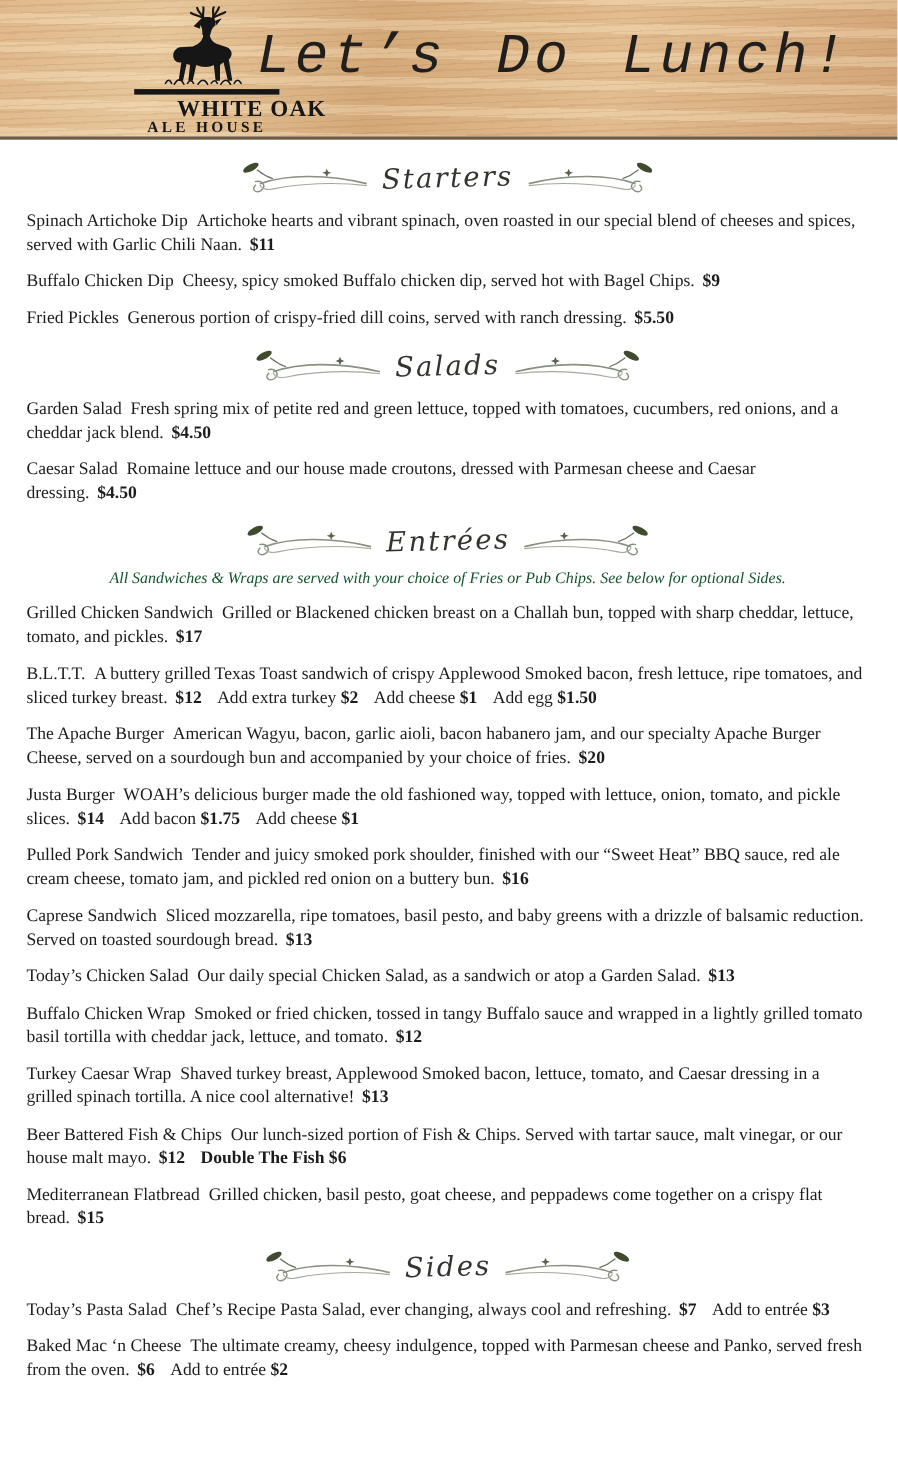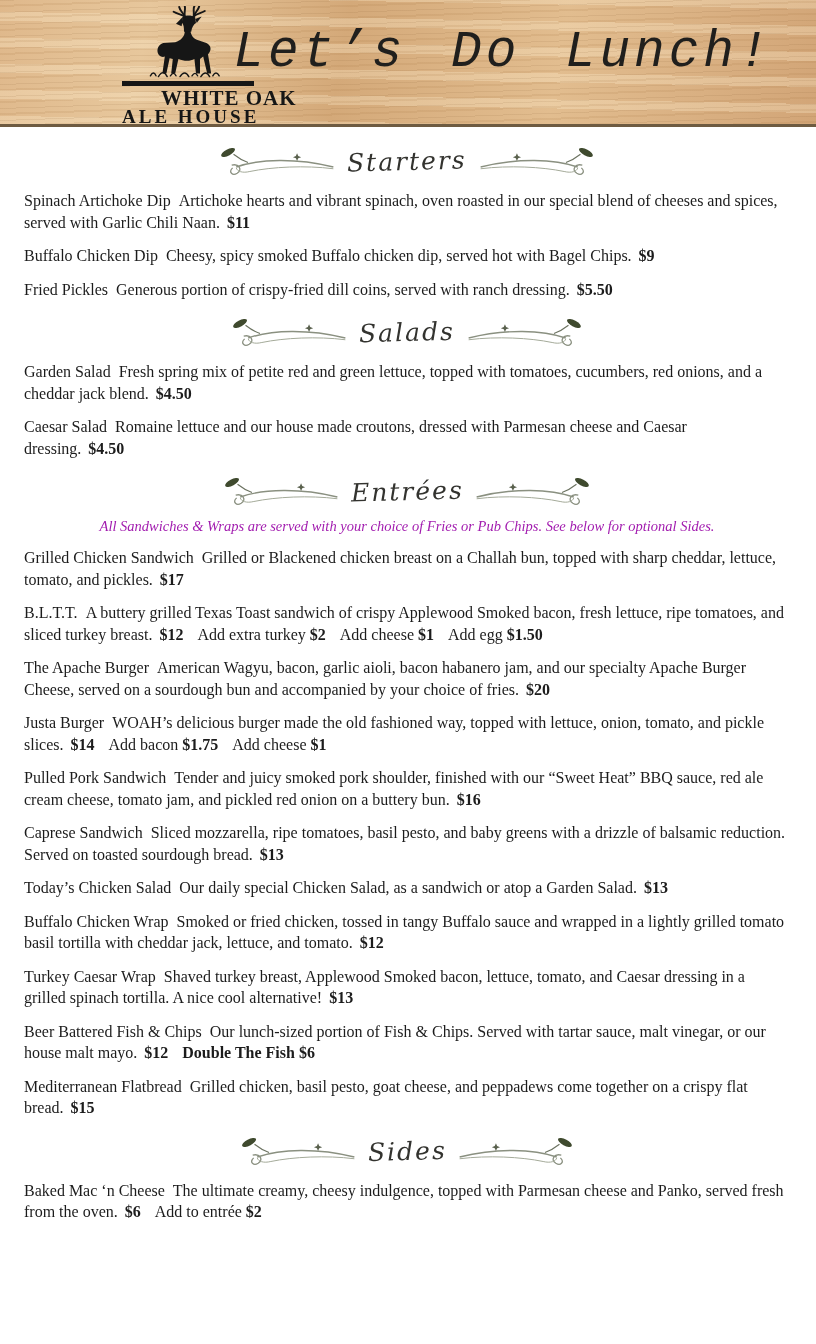--- a/index.html
+++ b/index.html
@@ -29,21 +29,21 @@
     width: 132px;
     text-align: center;
   }
   .logo svg { display: block; margin: 0 auto; }
   .logo-bar-top { height: 5px; background: #161616; margin: 1px 0 1px 0; }
   .logo-line1 {
     font-weight: bold; font-size: 21px; letter-spacing: 1px;
     color: #161616; line-height: 22px; white-space: nowrap; margin-left: 39px;
   }
   .logo-line2 {
-    font-weight: bold; font-size: 19px; letter-spacing: 3px;
+    font-weight: bold; font-size: 14px; letter-spacing: 3px;
     color: #161616; line-height: 15px; white-space: nowrap;
   }
   .logo-bar-bottom { height: 3px; background: #161616; margin: 2px 6px 0 6px; }
 
   .header-title {
     position: absolute;
     left: 0; right: 0; top: 24px;
     padding-left: 190px;
     text-align: center;
     font-family: Liberation Mono, monospace;
@@ -72,21 +72,21 @@
     white-space: nowrap;
     transform: rotate(-1.5deg);
   }
   .flourish { display: block; }
 
   .section-note {
     text-align: center;
     font-style: italic;
     font-size: 14.5px;
     margin: 10px 0 2px 0;
-    color: #a21caf;
+    color: #14532d;
   }
 
   .menu-item {
     font-size: 16px;
     line-height: 21.5px;
     margin-top: 12px;
     text-align: left;
   }
   .sec-2 .menu-item { }   
   .item-name { font-weight: normal; margin-right: 8px; }
@@ -271,18 +271,19 @@
           <path d="M16 10 C21 14 26 17 32 19" fill="none" stroke="#6b7260" stroke-width="1.2"></path>
           <path d="M15 25 C10 30 15 34 20 31 C26 27 22 20 14 22" fill="none" stroke="#8a9080" stroke-width="1.4"></path>
           <path d="M126 24 C85 14 45 15 19 24" fill="none" stroke="#8a9080" stroke-width="1.6"></path>
           <path d="M126 26 C95 22 58 24 34 29 C26 31 20 29 19 25" fill="none" stroke="#a4aa99" stroke-width="1.1"></path>
           <path d="M86 9 L87.3 12 L90.5 13.2 L87.3 14.4 L86 17.4 L84.7 14.4 L81.5 13.2 L84.7 12 Z" fill="#5a614e"></path>
         </g>
       </svg>
     </div>
 
     <div class="section-items">
+  <p class="menu-item"><span class="item-name">Today’s Pasta Salad</span><span class="item-desc">Chef’s Recipe Pasta Salad, ever changing, always cool and refreshing.</span><span class="item-price">$7</span><span class="item-addons"><span class="addon-label">Add to entrée</span><span class="addon-price">$3</span></span></p>
 
   <p class="menu-item"><span class="item-name">Baked Mac ‘n Cheese</span><span class="item-desc">The ultimate creamy, cheesy indulgence, topped with Parmesan cheese and Panko, served fresh from the oven.</span><span class="item-price">$6</span><span class="item-addons"><span class="addon-label">Add to entrée</span><span class="addon-price">$2</span></span></p>
 </div>
   </section>
 </main>
 </div>
 
 </body></html>

